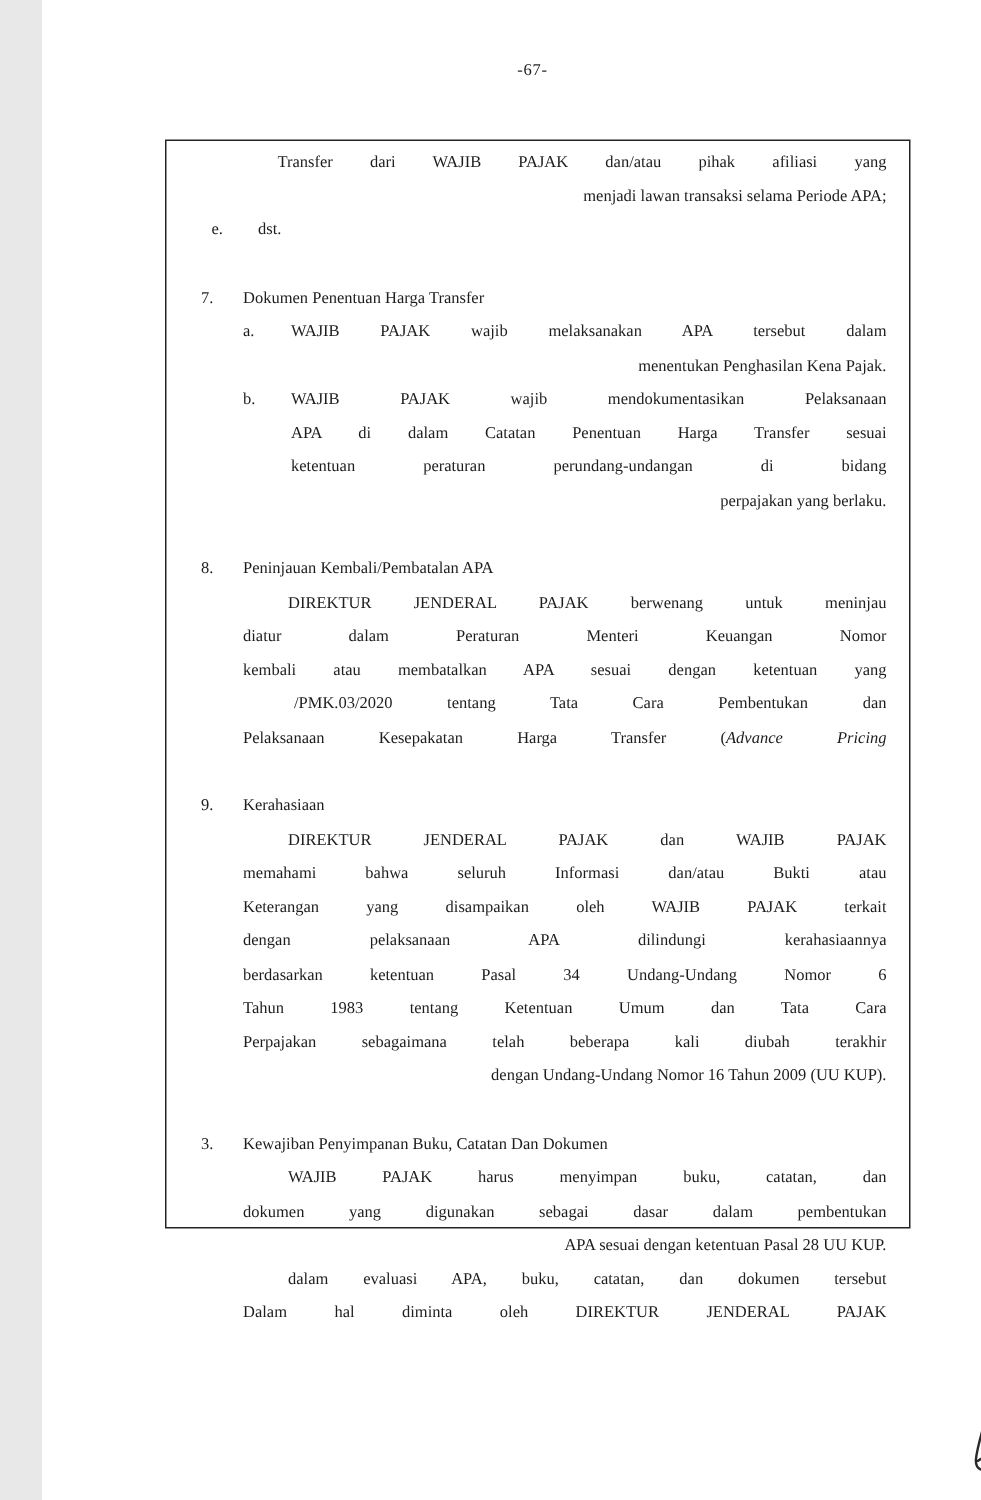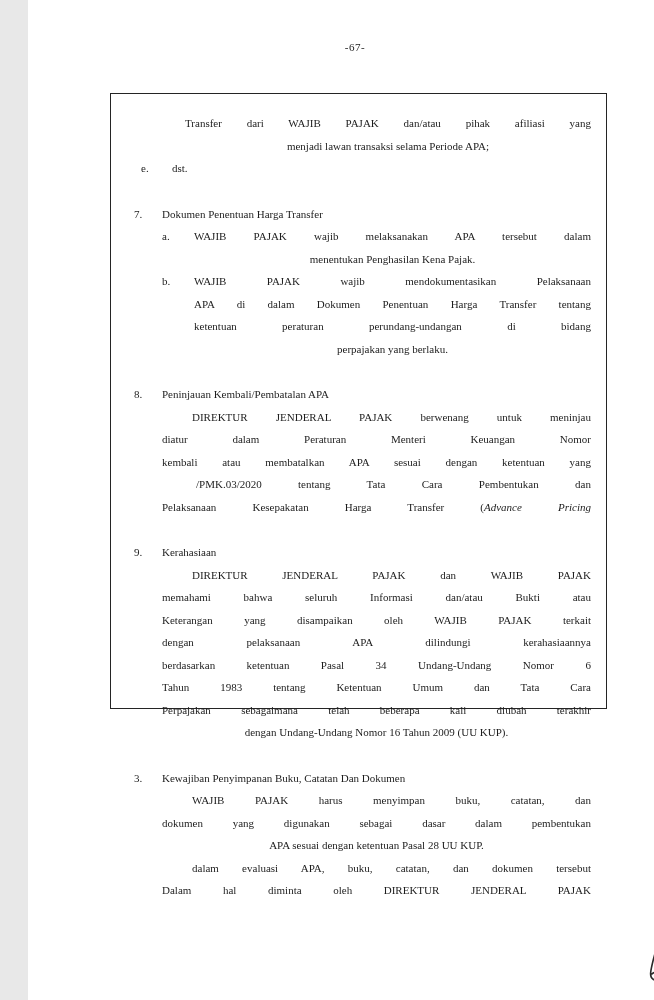--- a/index.html
+++ b/index.html
@@ -20,29 +20,29 @@
   }
   .page-number {
     position: absolute;
     top: 36px; left: 0; right: 0;
     text-align: center;
     letter-spacing: 0.5px;
   }
   .doc-box {
     position: absolute;
     left: 82px; top: 93px;
-    width: 497px; height: 616px;
+    width: 497px; height: 726px;
     border: 1.5px solid #242424;
     box-sizing: border-box;
-    padding: 18px 15px 0 23px;
+    padding: 3px 15px 0 23px;
   }
   .ln {
     height: 22.5px;
     overflow: hidden;
-    text-align: center;
+    text-align: right;
   }
   .ln.just {
     text-align: justify;
     text-align-last: justify;
   }
   .ln.pad-num { padding-left: 34px; }
   .italic { font-style: italic; }
   .section { margin-top: 23px; }
   .sec-head { display: flex; height: 22.5px; overflow: hidden; }
   .sec-marker { width: 28px; flex: 0 0 28px; }
@@ -89,21 +89,21 @@
           <span class="sub-marker">a.</span>
           <div class="sub-content">
               <div class="ln just"><span>WAJIB PAJAK wajib melaksanakan APA tersebut dalam</span></div>
               <div class="ln"><span>menentukan Penghasilan Kena Pajak.</span></div>
             </div>
         </div>
         <div class="sub-item">
           <span class="sub-marker">b.</span>
           <div class="sub-content">
               <div class="ln just"><span>WAJIB PAJAK wajib mendokumentasikan Pelaksanaan</span></div>
-              <div class="ln just"><span>APA di dalam Dokumen Penentuan Harga Transfer tentang</span></div>
+              <div class="ln just"><span>APA di dalam Catatan Penentuan Harga Transfer sesuai</span></div>
               <div class="ln just"><span>ketentuan peraturan perundang-undangan di bidang</span></div>
               <div class="ln"><span>perpajakan yang berlaku.</span></div>
             </div>
         </div>
       </div>
     </div>
 
     <div class="section">
       <div class="sec-head">
         <span class="sec-marker">8.</span>

